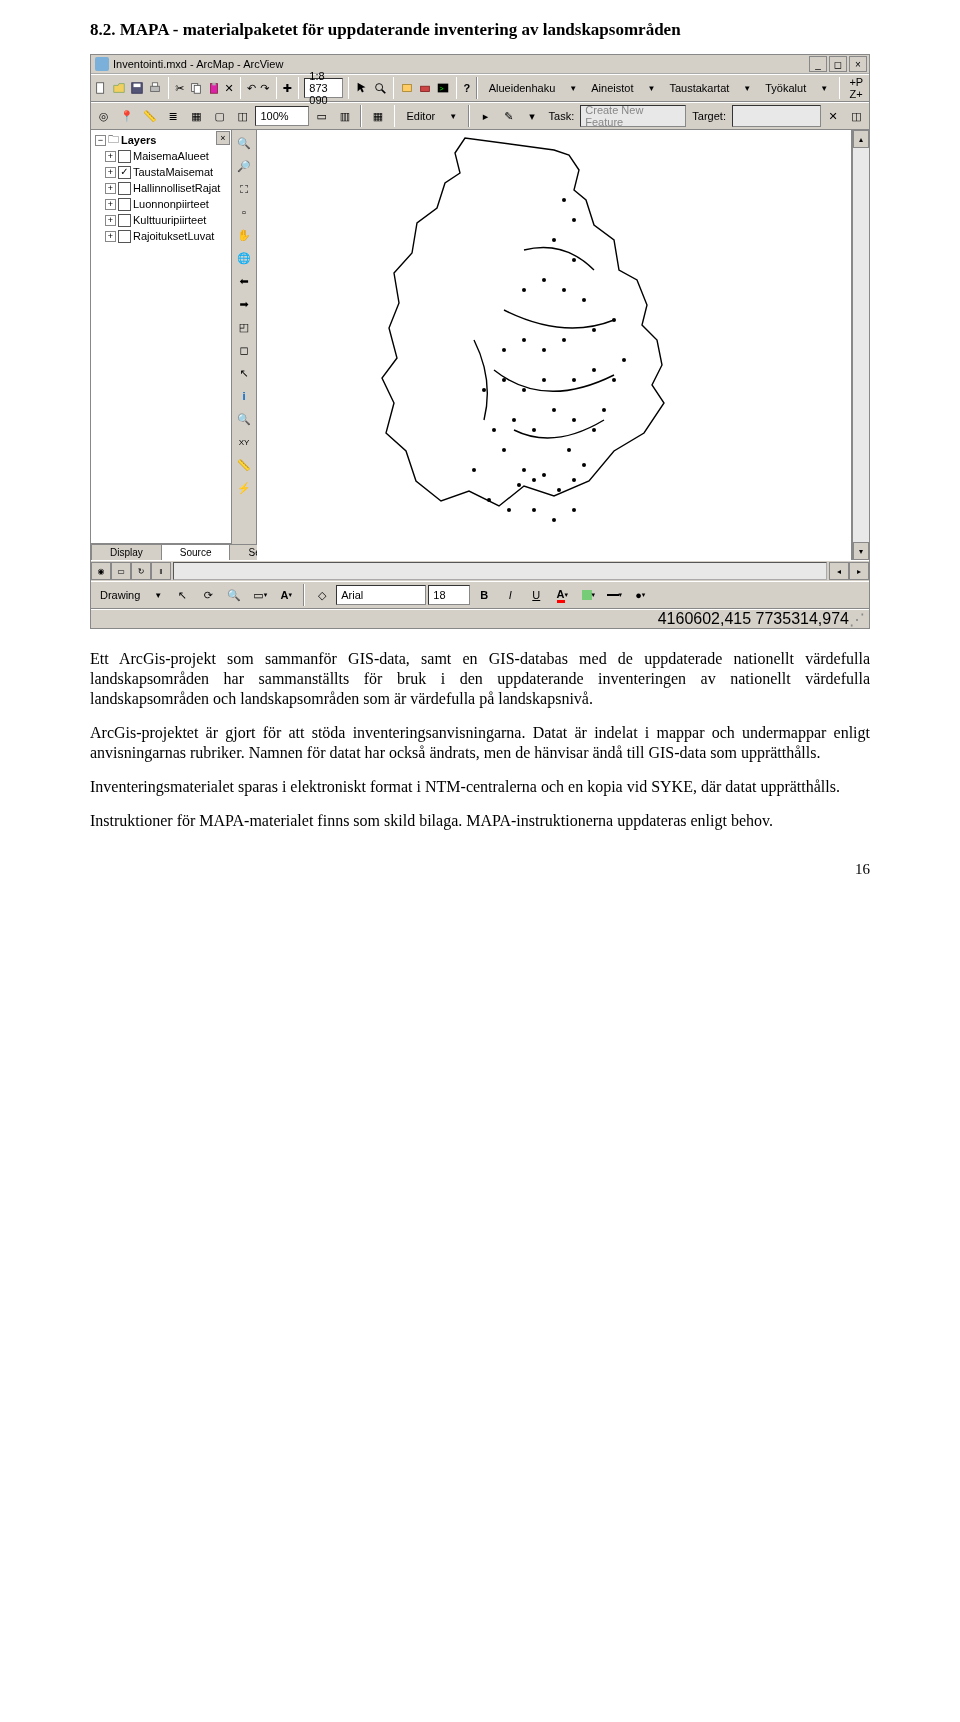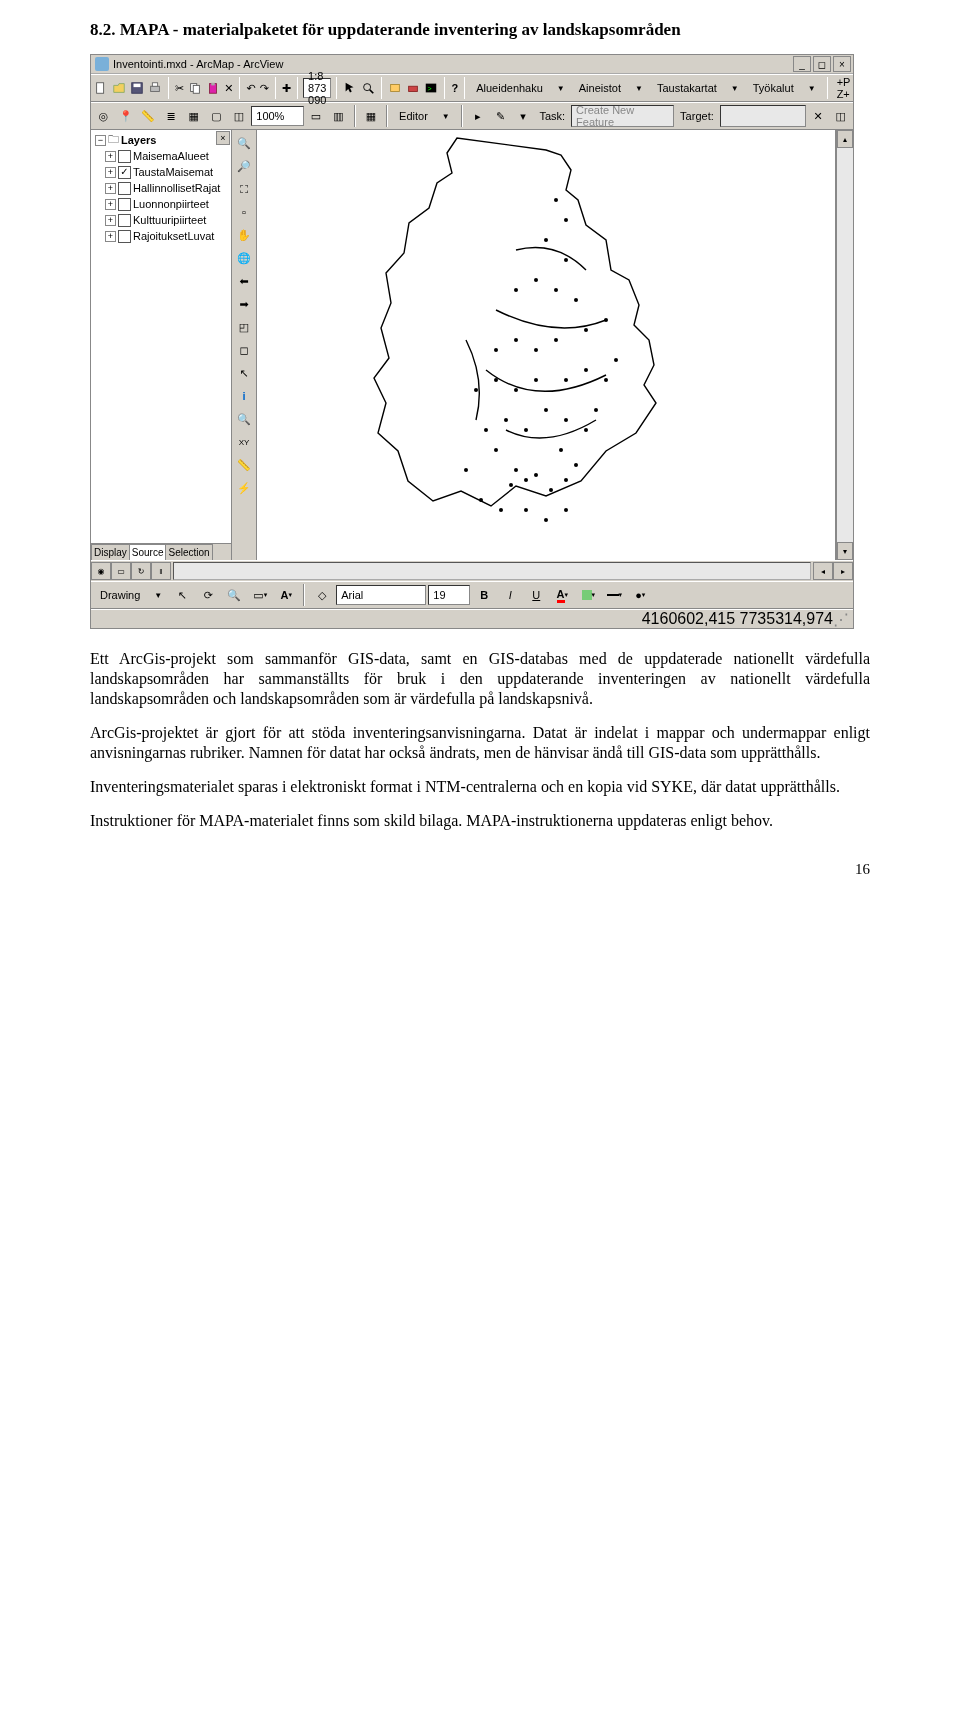--- a/index.html
+++ b/index.html
@@ -1,17 +1,17 @@
 <!DOCTYPE html>
 <html><head>
 <meta charset="utf-8">
 <style>
   body{margin:0;font-family:"Times New Roman",serif;font-size:16px;color:#000;background:#fff;width:960px;padding:0 90px;box-sizing:border-box}
   h2{font-size:17px;font-weight:bold;margin:20px 0 10px 0}
-  .app{border:1px solid #888;background:#d4d0c8;font-family:Tahoma,Arial,sans-serif;font-size:11px;color:#000;position:relative;margin:14px 16px 20px 0}
+  .app{border:1px solid #888;background:#d4d0c8;font-family:Tahoma,Arial,sans-serif;font-size:11px;color:#000;position:relative;margin:14px 0 20px 0}
   .titlebar{background:#d4d0c8;display:flex;align-items:center;height:18px;border-bottom:1px solid #aaa}
   .titlebar .appicon{width:14px;height:14px;margin:0 4px;background:#7ab0d9;border-radius:2px}
   .titlebar .title{flex:1;font-size:11px}
   .winbtns{display:flex;margin-right:2px}
   .winbtn{width:16px;height:14px;border:1px solid #888;background:#d4d0c8;margin-left:2px;display:flex;align-items:center;justify-content:center;font-size:10px;font-family:Arial}
   .toolbar{display:flex;align-items:center;height:26px;border-top:1px solid #fff;border-bottom:1px solid #888;padding:0 2px;gap:2px}
   .tbtn{width:22px;height:22px;border:1px solid #d4d0c8;display:flex;align-items:center;justify-content:center;background:#d4d0c8}
   .tbtn svg{width:14px;height:14px}
   .sep{width:1px;height:22px;background:#888;margin:0 3px;border-right:1px solid #fff}
   .scaleinput{width:90px;height:18px;border:1px inset #888;background:#fff;padding:0 4px;font-size:11px;display:flex;align-items:center}
@@ -21,21 +21,21 @@
   .editorinput{width:110px;height:18px;border:1px inset #888;background:#e8e8e8;padding:1px 4px;font-size:11px;display:flex;align-items:center;color:#888}
   .mainrow{display:flex;height:430px;position:relative}
   .sidepanel{width:140px;border-right:1px solid #888;background:#fff;display:flex;flex-direction:column;position:relative}
   .sidepanel .closebox{position:absolute;top:1px;right:1px;width:12px;height:12px;border:1px solid #888;background:#d4d0c8;font-size:9px;display:flex;align-items:center;justify-content:center}
   .toc{flex:1;overflow:auto;padding:2px 2px 2px 4px;font-size:11px}
   .layerrow{display:flex;align-items:center;height:16px;gap:2px}
   .expand{width:9px;height:9px;border:1px solid #888;display:flex;align-items:center;justify-content:center;font-size:9px;line-height:1;background:#fff}
   .chk{width:11px;height:11px;border:1px solid #555;background:#fff;display:flex;align-items:center;justify-content:center;font-size:10px;line-height:1}
   .layname{white-space:nowrap}
   .tabs{display:flex;border-top:1px solid #888;background:#d4d0c8}
-  .tab{padding:2px 2px;border:1px solid #888;border-bottom:none;background:#d4d0c8;font-size:10px;margin-right:-1px}
+  .tab{padding:2px 18px;border:1px solid #888;border-bottom:none;background:#d4d0c8;font-size:10px;margin-right:-1px}
   .tab.active{background:#fff}
   .tooldock{width:24px;background:#d4d0c8;border-right:1px solid #888;display:flex;flex-direction:column;align-items:center;padding-top:2px;gap:1px}
   .tooldock .tb{width:20px;height:20px;border:1px solid #d4d0c8;display:flex;align-items:center;justify-content:center}
   .mapcanvas{flex:1;background:#fff;position:relative;overflow:hidden;border-right:1px solid #888}
   .mapcanvas svg{width:100%;height:100%}
   .scrollbar-v{width:16px;background:#d4d0c8;border-left:1px solid #888;display:flex;flex-direction:column}
   .sbbtn{height:16px;border:1px solid #888;background:#d4d0c8;display:flex;align-items:center;justify-content:center;font-size:8px}
   .sbtrack{flex:1;background:#e8e8e8}
   .statusrow{display:flex;align-items:center;height:20px;border-top:1px solid #fff;background:#d4d0c8}
   .statusrow .sbbtn{width:18px;height:16px}
@@ -355,21 +355,21 @@
     <div class="tbtn">
         <b>A</b>
         <span style="font-size:7px">▾</span>
       </div>
     <div class="sep"></div>
     <div class="tbtn">◇</div>
     <div class="fontsel">
         <span>Arial</span>
       </div>
     <div class="fontsel" style="width:32px">
-        <span>19</span>
+        <span>18</span>
       </div>
     <div class="tbtn">
         <b>B</b>
       </div>
     <div class="tbtn">
         <i>I</i>
       </div>
     <div class="tbtn">
         <u>U</u>
       </div>

